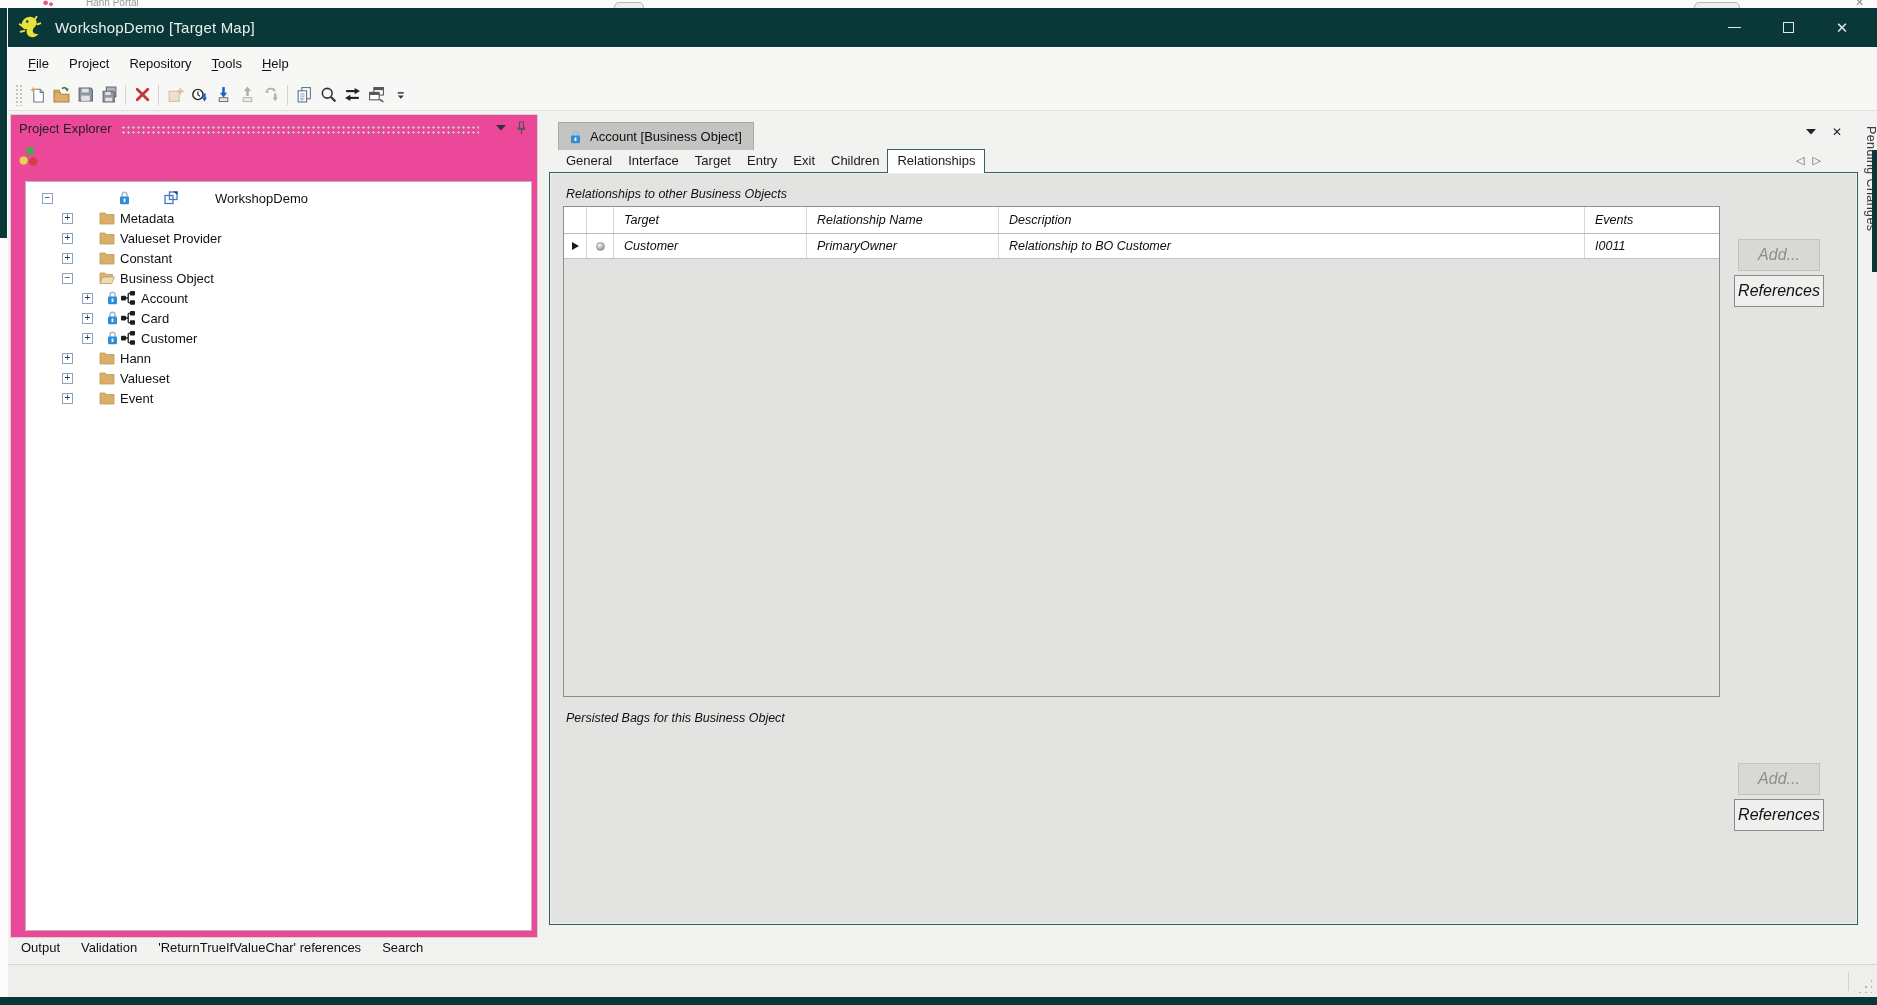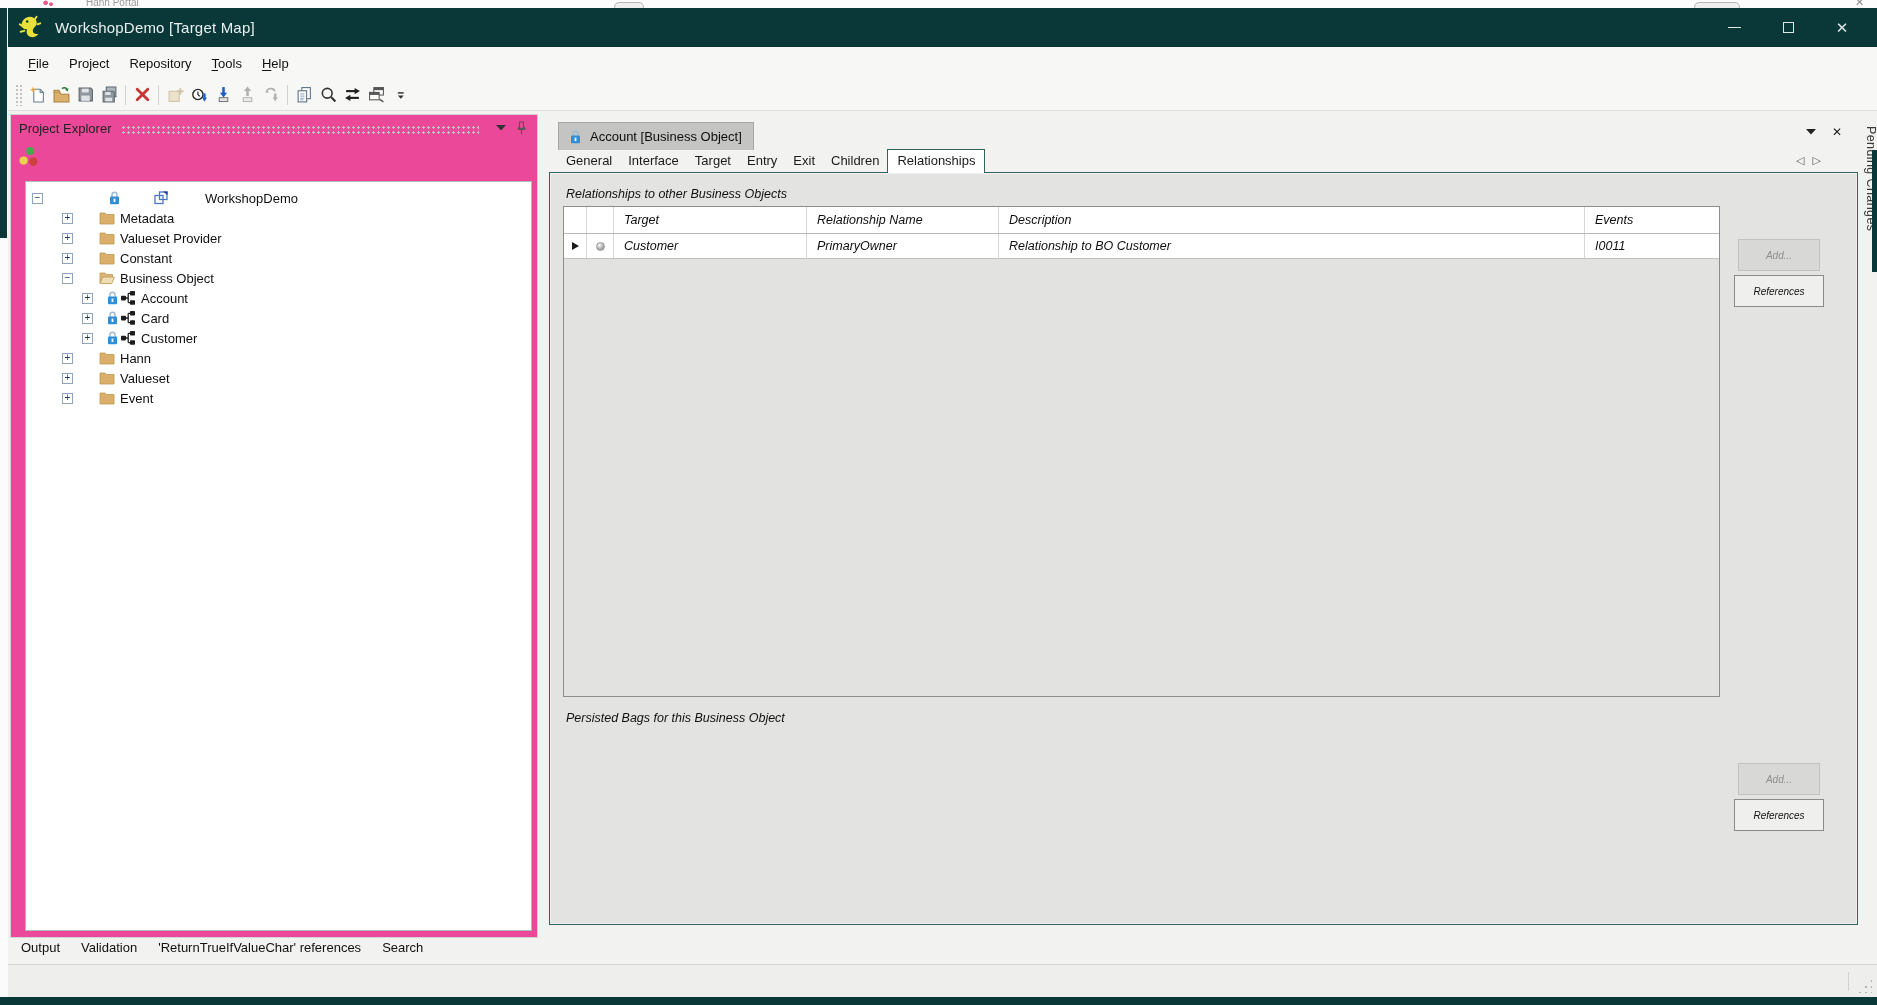--- a/index.html
+++ b/index.html
@@ -43,21 +43,21 @@
   
   .pe { left:2px; top:106px; width:528px; height:824px; background:#ec4899; border:1px solid #d4d4d2; }
   .pe-header { position:absolute; left:0; top:0; width:100%; height:26px; display:flex; align-items:center; padding:0 8px; }
   .pe-title { font-size:13px; color:#222; white-space:nowrap; }
   .pe-dots { flex:1; height:9px; margin:2px 10px 0 10px; background-image:radial-gradient(#c6c6c4 1px, transparent 1.3px); background-size:5px 5px; }
   .pe-chevron, .pe-pin { width:16px; height:16px; display:flex; align-items:center; justify-content:center; margin-left:4px; }
   .pe-mini { position:absolute; left:6px; top:30px; width:24px; height:24px; }
   .treebox { position:absolute; left:14px; right:5px; top:66px; bottom:6px; background:#fff; border:1px solid #b7b7b5; overflow:hidden; padding-top:6px; }
 
   .trow { height:20px; display:flex; align-items:center; font-size:13px; color:#111; white-space:nowrap; }
-  .lvl0 { padding-left:6px;gap:31px; } .lvl1 { padding-left:36px; } .lvl2 { padding-left:56px; }
+  .lvl0 { padding-left:16px;gap:31px; } .lvl1 { padding-left:36px; } .lvl2 { padding-left:56px; }
   .exp { width:11px; height:11px; border:1px solid #8fa4bb; background:#fff; display:inline-flex; align-items:center; justify-content:center; font-size:10px; line-height:9px; color:#1d3c60; flex:none; }
   .exp.plus::before { content:'+'; margin-top:-1px; }
   .exp.minus::before { content:'\2212'; margin-top:-1px; }
   .sp26 { width:26px; flex:none; } .sp14 { width:14px; flex:none; } .sp4 { width:4px; flex:none; }
   .ticon { width:16px; height:16px; flex:none; display:inline-flex; }
   .tlock { width:11px; height:14px; flex:none; display:inline-flex; margin-right:2px; }
   .tlabel { margin-left:5px; }
 
   
   .doc-tab { left:550px; top:114px; height:28px; padding:4px 11px; background:#c4c4c2; border:1px solid #a7a7a5; border-bottom:none; display:flex; align-items:center; gap:7px; font-size:13px; color:#0e0e0e; z-index:2; }
@@ -73,21 +73,21 @@
   .grid { position:absolute; left:13px; width:1157px; background:#e2e2e0; border:1px solid #8d8d8b; }
   .grid-row { display:flex; background:#fff; border-bottom:1px solid #c3c3c1; }
   .gcell { border-right:1px solid #d8d8d6; font-size:12.5px; display:flex; align-items:center; padding-left:10px; color:#0e0e0e; overflow:hidden; white-space:nowrap; }
   .gc-sel { width:23px; padding-left:0; justify-content:center; }
   .gc-ico { width:27px; padding-left:0; justify-content:center; }
   .gc-target { width:193px; } .gc-rel { width:192px; } .gc-desc { width:586px; } .gc-events { width:134px; border-right:none; }
   .gc-bag { flex:1; border-right:none; }
   .row-arrow { width:0; height:0; border-left:7px solid #1a1a1a; border-top:4.5px solid transparent; border-bottom:4.5px solid transparent; }
   .sphere { width:9px; height:9px; border-radius:50%; background:radial-gradient(circle at 35% 30%, #fbfbfb, #a9a9a7 60%, #8d8d8b); border:1px solid #9a9a98; }
 
-  .side-btn { position:absolute; font-size:10px; display:flex; align-items:center; justify-content:center; height:32px; }
+  .side-btn { position:absolute; font-size:16px; display:flex; align-items:center; justify-content:center; height:32px; }
   .btn-add { left:1188px; width:82px; background:#d8d8d6; border:1px solid #c2c2c0; color:#8e8e8c; }
   .btn-ref { left:1184px; width:90px; background:#efefed; border:1px solid #8a8a88; color:#111; }
 
   .pending { left:1854px; top:112px; width:16px; height:190px; writing-mode:vertical-rl; font-size:12.5px; color:#3c3c3c; letter-spacing:0.4px; display:flex; justify-content:flex-start; padding-top:6px; }
 
   
   .bottom-tabs { left:0; top:932px; width:100%; height:24px; display:flex; padding-left:12px; gap:19px; background:#f2f2f0; }
   .btab { display:inline-flex; flex-direction:row; }
   .btab .lbl { font-size:13px; color:#111; padding:0 1px; }
   .btab .bar { height:7px; background:#bcbcba; margin-top:3px; }

